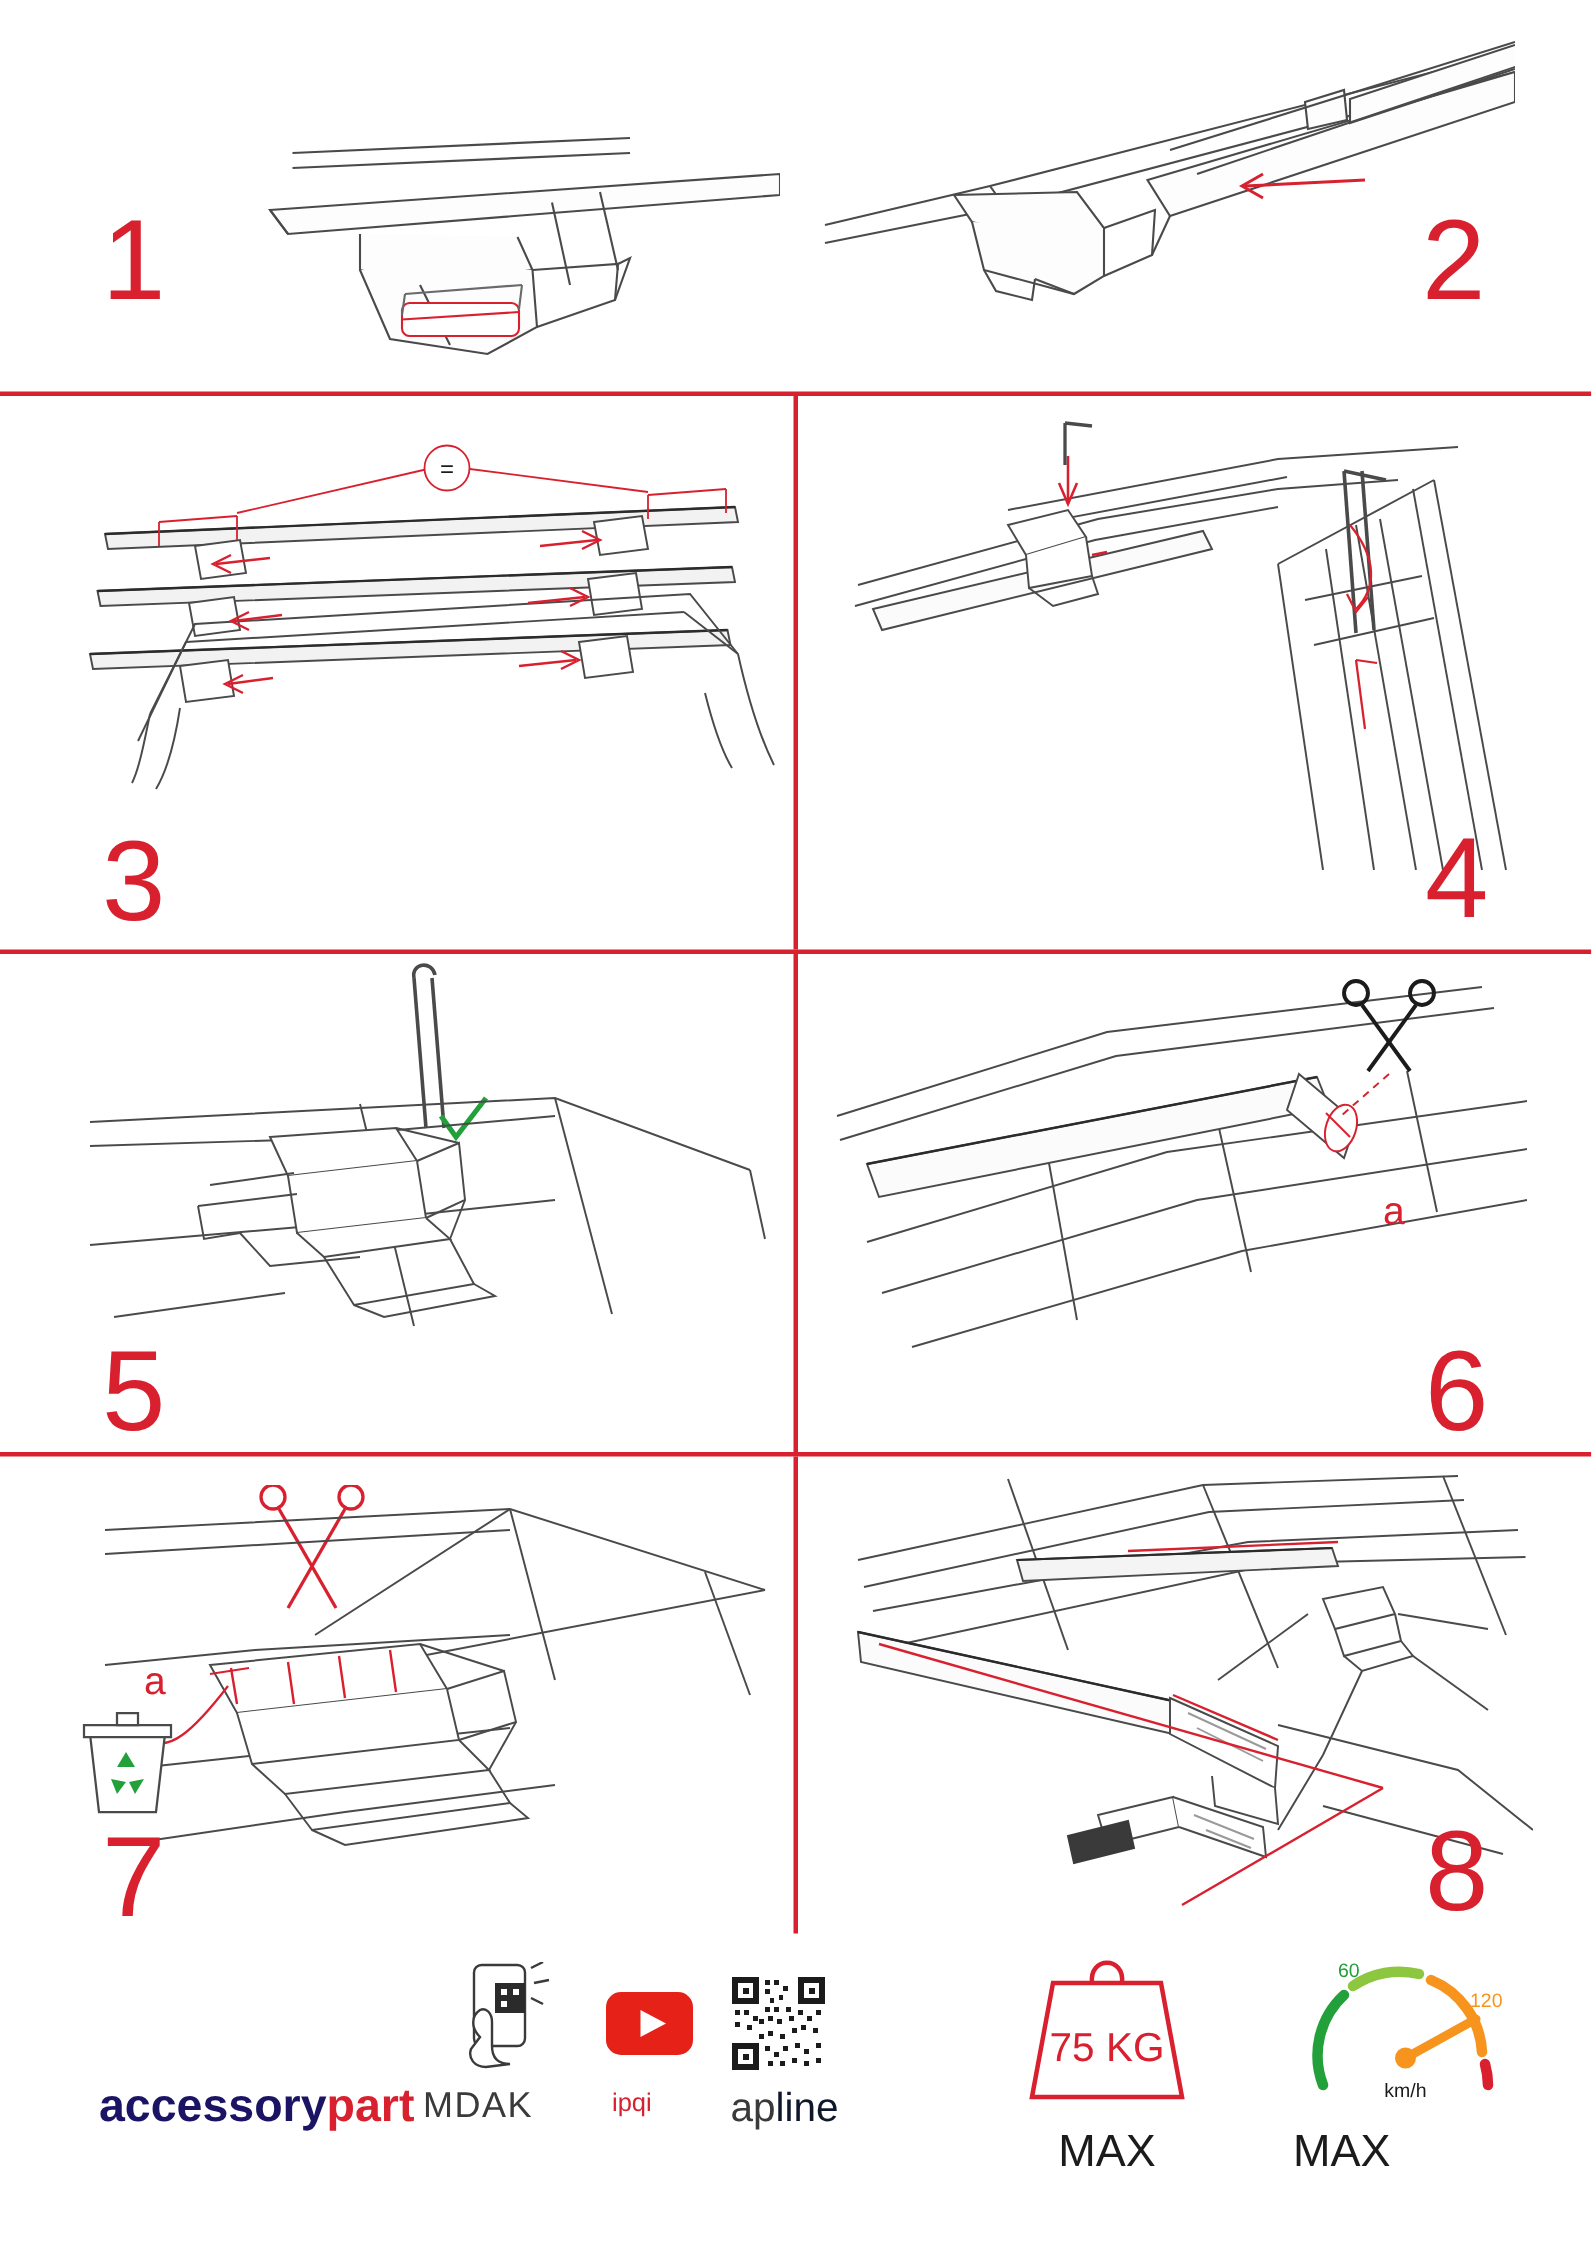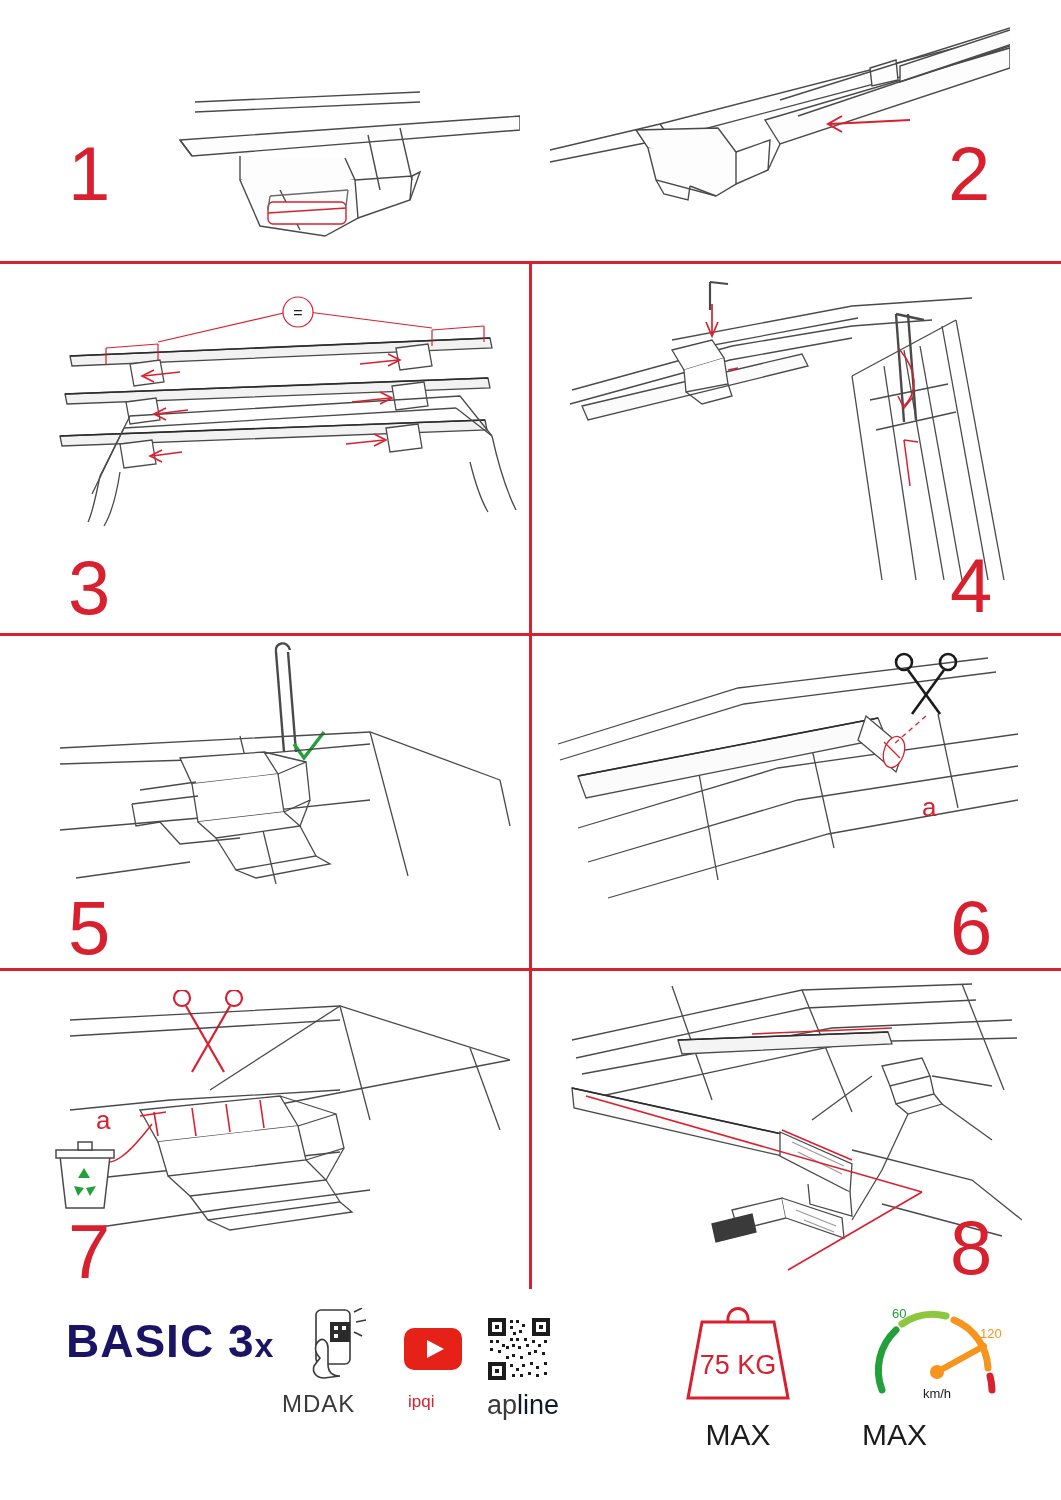--- a/index.html
+++ b/index.html
@@ -468,22 +468,22 @@
         <path d="M370 212 L236 290"></path>
         <path d="M230 150 L300 180"></path>
         <path d="M200 54 L340 48"></path>
       </g>
     </svg>
   </div>
   <div class="step-num" style="left:950px; top:1210px;">8</div>
 
   <div class="footer">
 
-    <div class="brand-basic">
-      <span>BASIC 3</span><span class="x">x</span>
+    <div class="brand-accessory">
+      <span>accessory</span><span class="part">part</span>
     </div>
 
     <div class="panel" style="left:300px; top:18px; width:80px; height:80px;">
       <svg width="80" height="80" viewBox="0 0 80 80" fill="none" stroke="#3a3a3a" stroke-width="1.6">
         <rect x="16" y="2" width="34" height="54" rx="5" fill="#fff"></rect>
         <rect x="30" y="14" width="20" height="20" fill="#2b2b2b" stroke="none"></rect>
         <rect x="34" y="18" width="4" height="4" fill="#fff" stroke="none"></rect>
         <rect x="42" y="18" width="4" height="4" fill="#fff" stroke="none"></rect>
         <rect x="34" y="26" width="4" height="4" fill="#fff" stroke="none"></rect>
         <path d="M20 50 C14 44 14 36 20 32 C24 30 28 34 28 40 L28 56 C28 64 32 68 40 68 L24 70 C16 70 12 64 14 58 Z" fill="#fff"></path>

